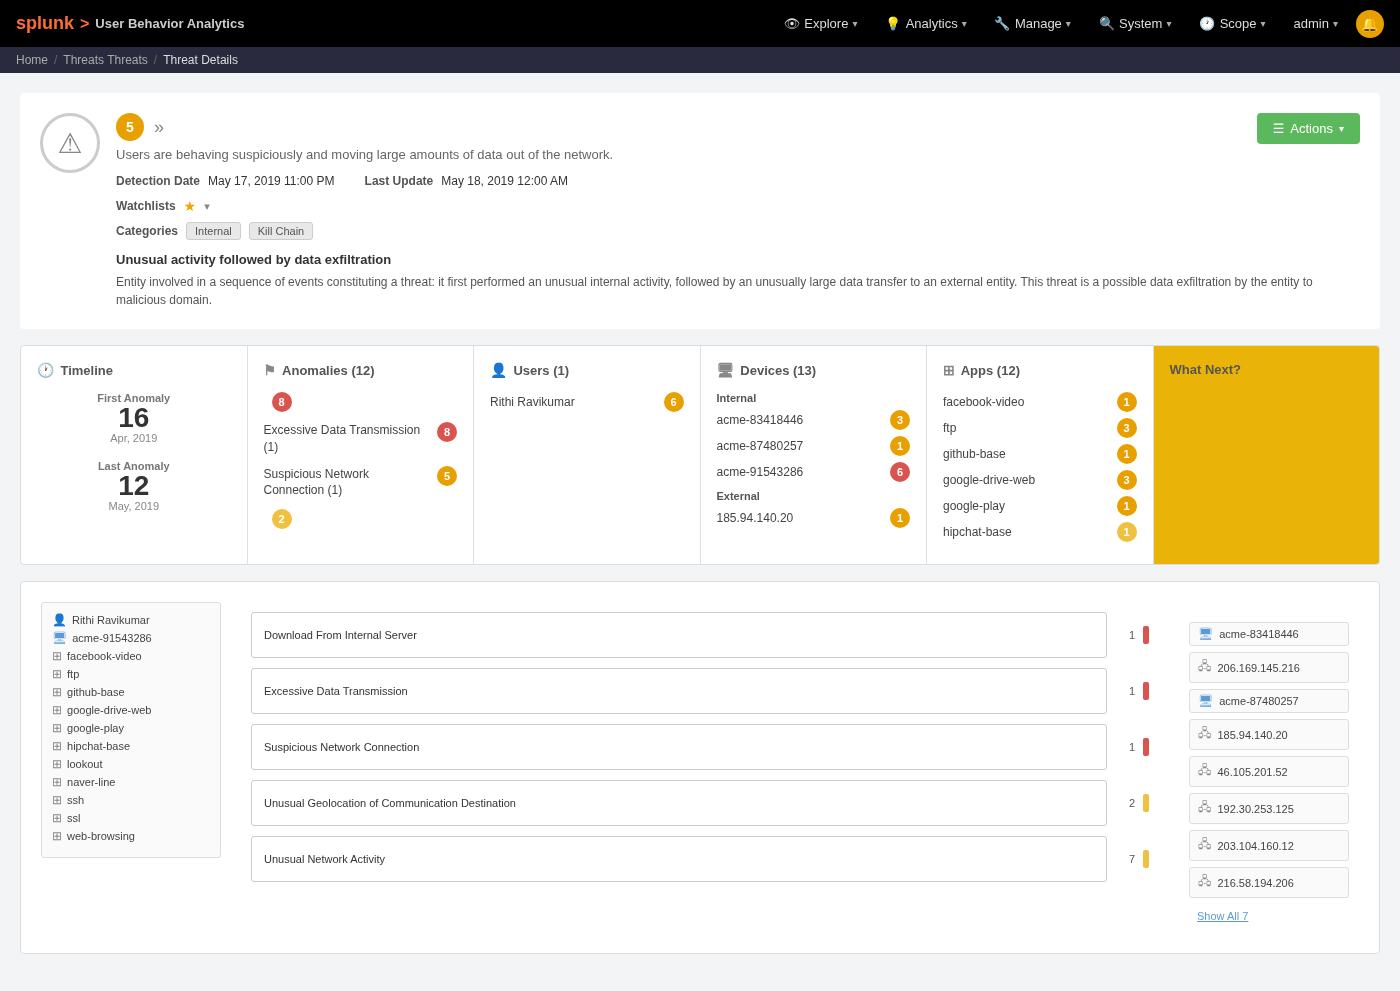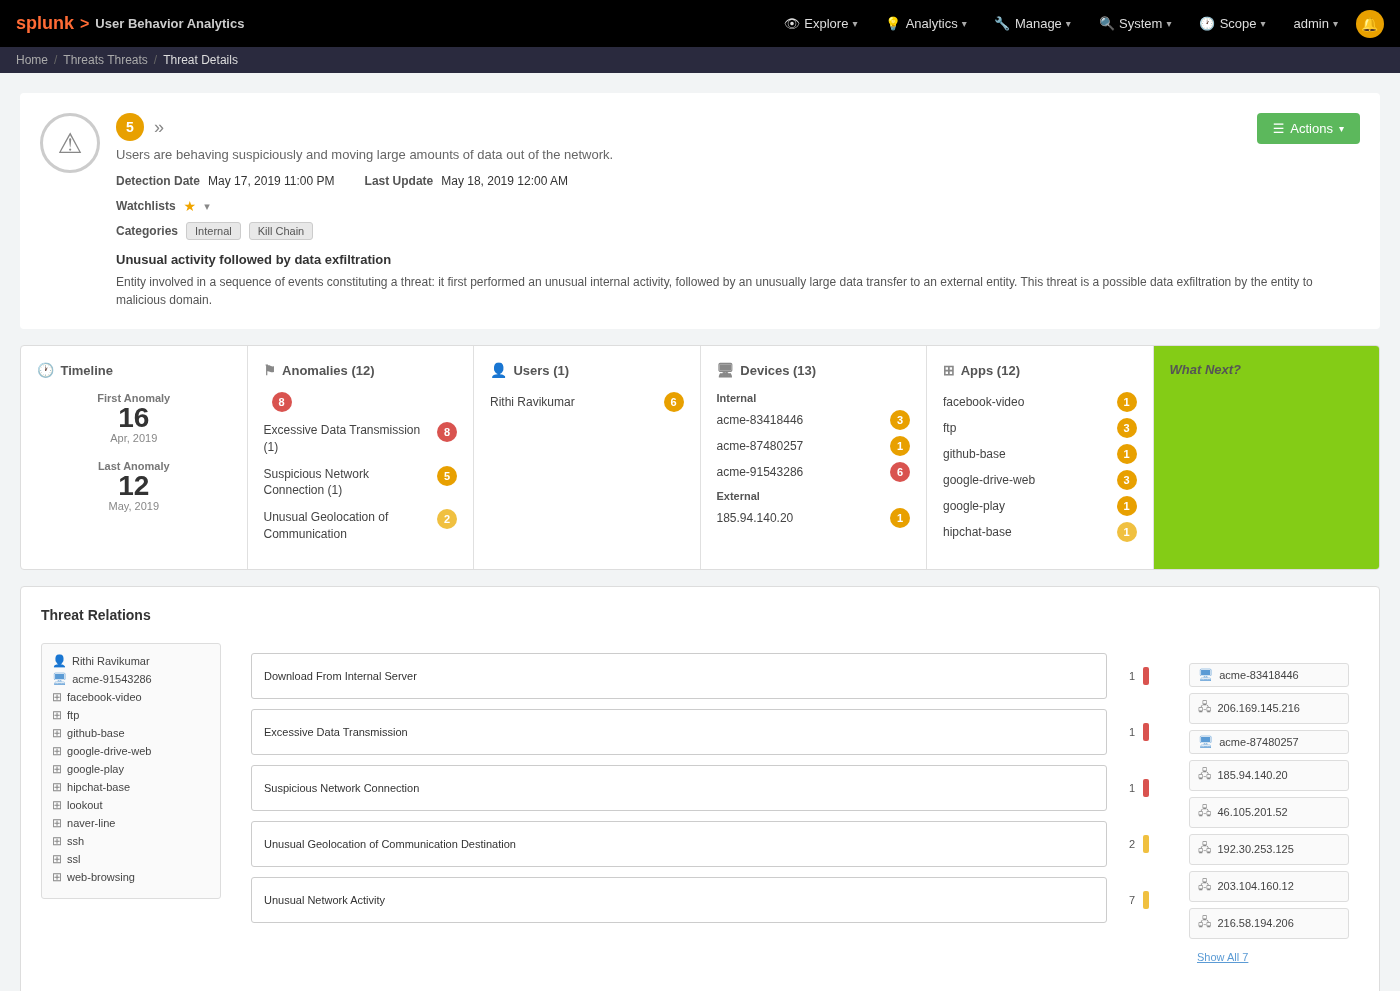--- a/index.html
+++ b/index.html
@@ -287,21 +287,21 @@
       display: flex;
       align-items: center;
       justify-content: center;
       font-size: 11px;
       font-weight: bold;
       color: #fff;
     }
 
     
     .what-next-text { font-size: 12px; color: #555; line-height: 1.5; }
-    .stats-panel.what-next { background: #84cc16; font-style: italic; }
+    .stats-panel.what-next { background: #eab308; }
 
     
     .threat-relations {
       background: #fff;
       border: 1px solid #ddd;
       border-radius: 4px;
       padding: 20px;
     }
     .threat-relations-title { font-size: 14px; font-weight: bold; color: #333; margin-bottom: 20px; }
 
@@ -526,21 +526,20 @@
       </div>
       <div class="anomaly-item">
         <span class="anomaly-text">Excessive Data Transmission  (1)</span>
         <span class="anomaly-badge badge-red">8</span>
       </div>
       <div class="anomaly-item">
         <span class="anomaly-text">Suspicious Network Connection  (1)</span>
         <span class="anomaly-badge badge-orange">5</span>
       </div>
       <div class="anomaly-item">
-        <span class="anomaly-text">Unusual Geolocation of Communication</span>
         <span class="anomaly-badge badge-yellow">2</span>
       </div>
     </div>
 
     <div class="stats-panel">
       <div class="stats-panel-title">
         <span class="panel-icon">👤</span>
         <span>Users (1)</span>
       </div>
       <div class="user-item">
@@ -607,21 +606,20 @@
 
     <div class="stats-panel what-next">
       <div class="stats-panel-title">
         <span>What Next?</span>
       </div>
     </div>
 
   </div>
 
   <div class="threat-relations">
-    <div class="threat-relations-title">Threat Relations</div>
 
     <div class="graph-wrapper">
       <div class="graph-container">
 
         <div class="graph-left">
           <div class="graph-left-item">
             <span class="graph-left-icon">👤</span>
             <span>Rithi Ravikumar</span>
           </div>
           <div class="graph-left-item">

